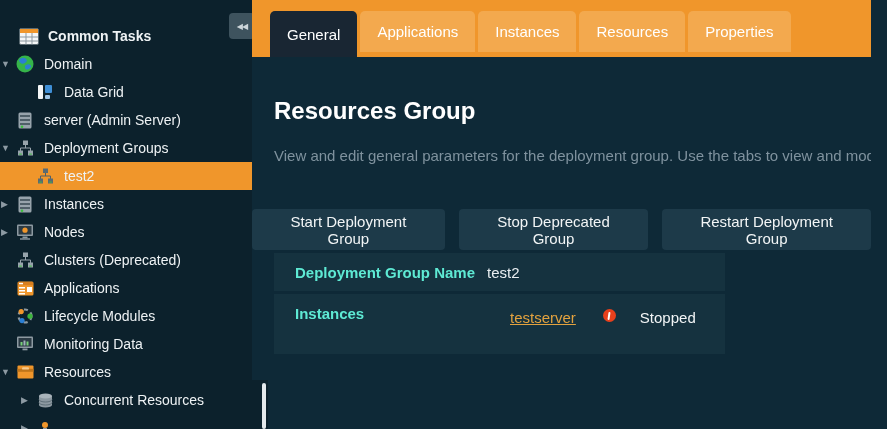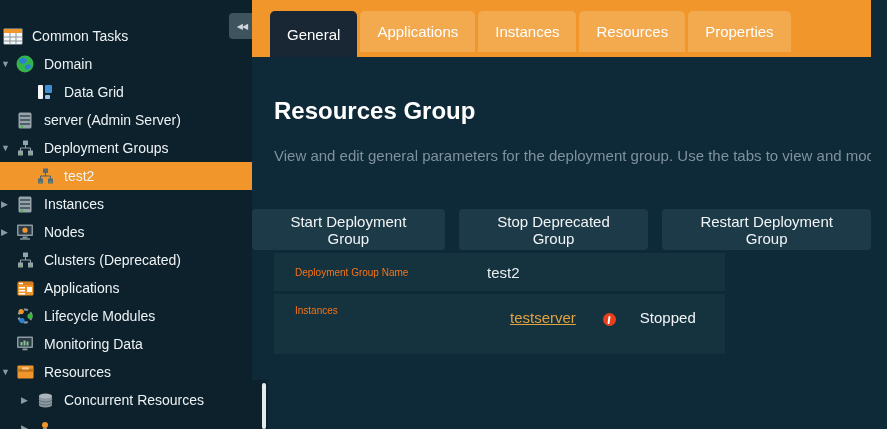--- a/index.html
+++ b/index.html
@@ -21,21 +21,21 @@
     font-size:14px; color:#eef2f4; cursor:pointer; white-space:nowrap;
   }
   .nav-row .exp {
     width:14px; flex:none; font-size:9px; color:#8d9aa3; padding-left:1px;
     line-height:28px;
   }
   .nav-row .ticon {
     width:20px; height:19px; flex:none; margin-right:9px;
     display:flex; align-items:center; justify-content:center;
   }
-  .nav-row.common { padding-left:2px; }
+  .nav-row.common { padding-left:18px;font-weight:bold; }
   .nav-row.common .ticon { width:22px; margin-right:8px; }
   .nav-row.l1 { padding-left:20px; }
   .nav-row.selected { background:#f0962b; }
   .collapse-btn {
     position:absolute; left:229px; top:13px; width:26px; height:26px;
     background:#3e535e; border-radius:4px; border:none;
     color:#cdd6da; font-size:8px; letter-spacing:-1px;
     display:flex; align-items:center; justify-content:center; cursor:pointer;
   }
   .side-scrollbar {
@@ -66,25 +66,25 @@
     font-size:15px; border:none; border-radius:4px; cursor:pointer;
     font-family:"Liberation Sans", sans-serif;
   }
 
   .info-table { position:absolute; left:22px; top:253px; width:451px; }
   .trow { background:#15323f; display:flex; }
   .trow.r1 { height:38px; align-items:center; margin-bottom:3px; }
   .trow.r2 { height:60px; align-items:flex-start; }
   .tlabel {
     width:192px; padding-left:21px; flex:none;
-    font-weight:normal; font-size:10px; color:#f97316;
+    font-weight:bold; font-size:15px; color:#5eead4;
   }
   .trow.r2 .tlabel { padding-top:11px; }
   .tvalue { font-size:15px; color:#e9eef1; }
-  .tvalue-area { display:flex; align-items:flex-end; margin-top:15px; margin-left:23px; }
+  .tvalue-area { display:flex; align-items:flex-start; margin-top:15px; margin-left:23px; }
   .instance-link { color:#e2a23f; font-size:15px; text-decoration:underline; cursor:pointer; }
   .stop-icon {
     width:13px; height:13px; border-radius:50%; background:#e8401c;
     margin-left:27px; position:relative; flex:none;
   }
   .stop-icon::after {
     content:""; position:absolute; left:5.5px; top:2.5px; width:2px; height:8px;
     background:#ffffff; transform:rotate(8deg); border-radius:1px;
   }
   .status-text { margin-left:24px; font-size:15px; color:#f2f5f6; }

